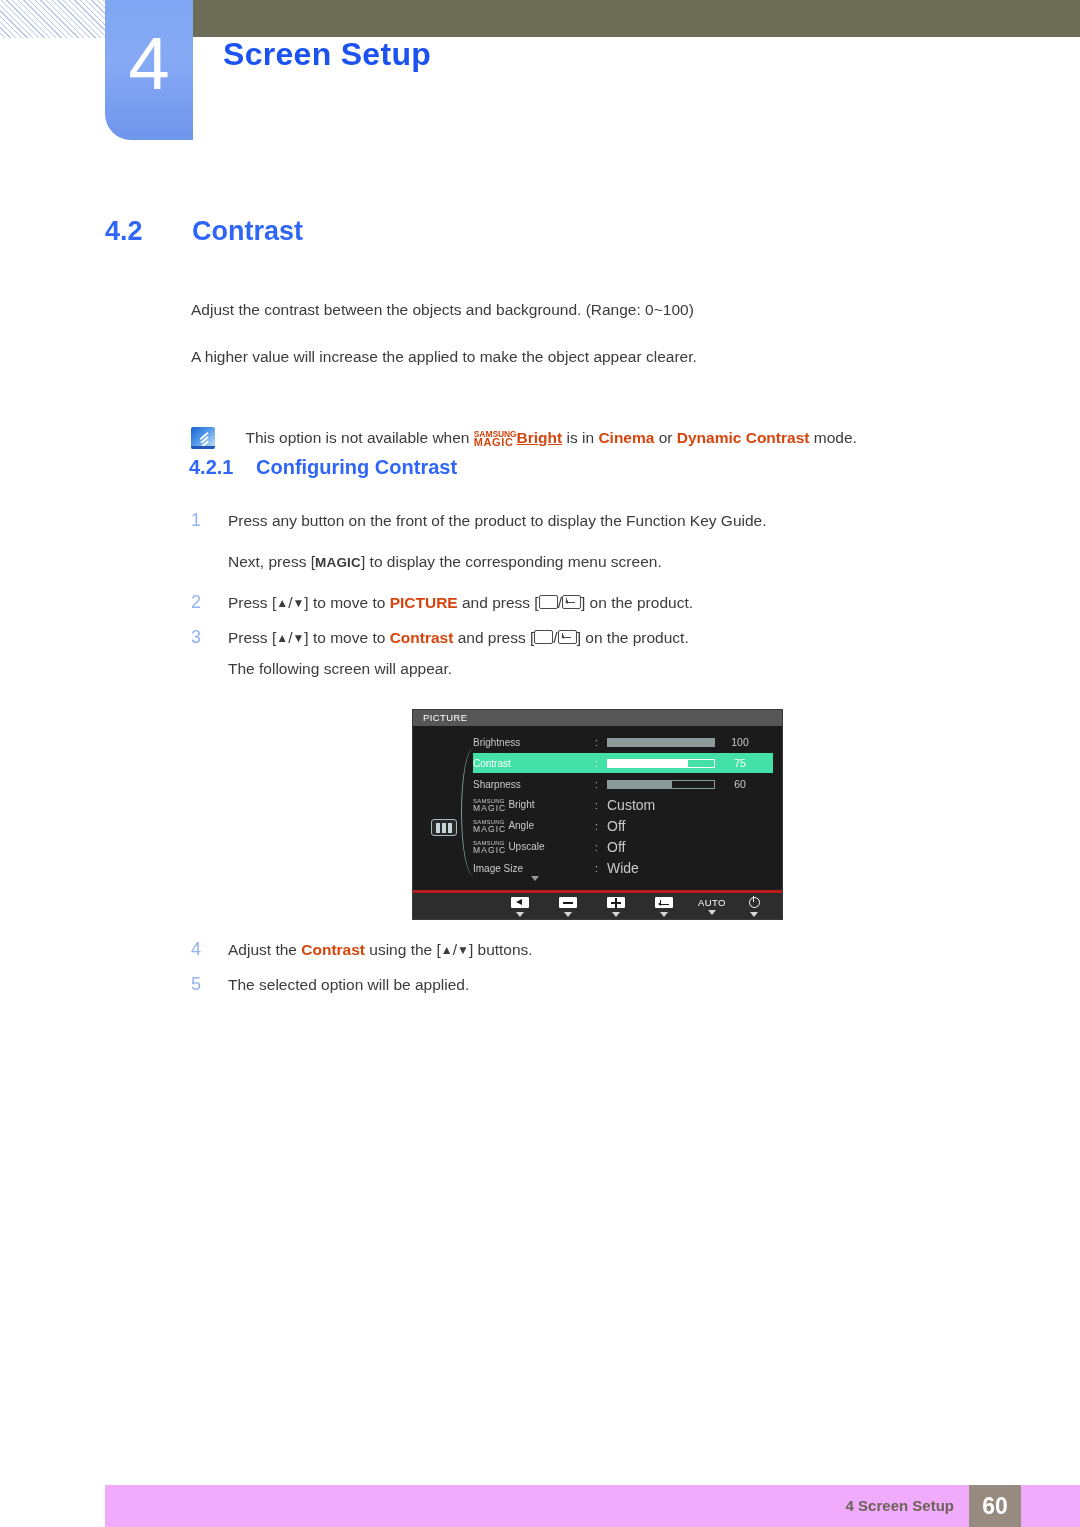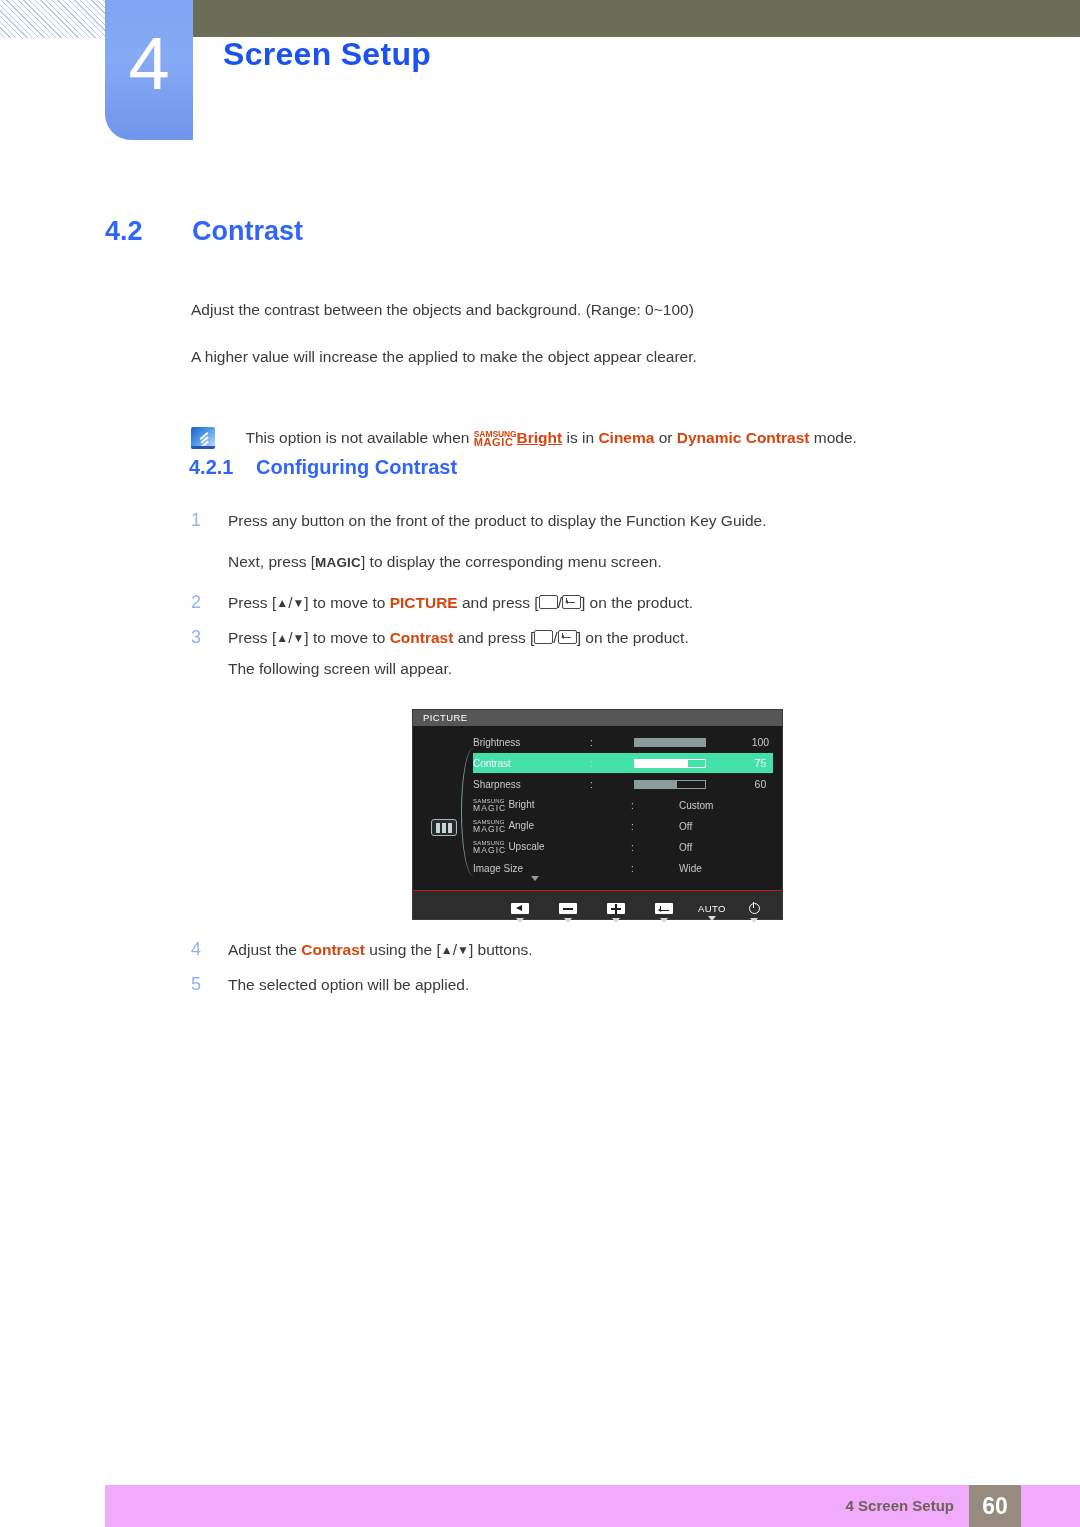--- a/index.html
+++ b/index.html
@@ -263,35 +263,34 @@
     border-left: 1.5px solid #7b9a9a;
     border-radius: 60% 0 0 60% / 50% 0 0 50%;
   }
   .osd-row {
     position: absolute;
     left: 60px;
     width: 300px;
     height: 20px;
     display: flex;
     align-items: center;
-    gap: 36px;
   }
   .osd-row .label {
     width: 122px;
     font-size: 10px;
     color: #c9c9c9;
     line-height: 11px;
   }
   .osd-row .colon {
     width: 12px;
     font-size: 10px;
     color: #c9c9c9;
   }
   .osd-row .value {
-    font-size: 10px;
+    font-size: 14px;
     color: #c9c9c9;
   }
   .osd-row.selected {
     background: #43e0a8;
   }
   .osd-row.selected .label,
   .osd-row.selected .colon,
   .osd-row.selected .num { color: #ffffff; }
 
   .slider {
@@ -342,27 +341,27 @@
     border-right: 4px solid transparent;
     border-top: 5px solid #9a9a9a;
   }
 
   #osd-footer {
     position: absolute;
     left: 0; bottom: 0;
     width: 100%;
     height: 29px;
     background: #2d2d2d;
-    border-top: 1px solid #b91c1c;
+    border-top: 3px solid #b91c1c;
     box-sizing: border-box;
     display: flex;
     align-items: flex-start;
     justify-content: flex-end;
     padding-right: 10px;
-    padding-top: 12px;
+    padding-top: 4px;
   }
   .fbtn {
     width: 48px;
     text-align: center;
   }
   .fbtn .g {
     display: inline-block;
     height: 11px;
     line-height: 11px;
   }

